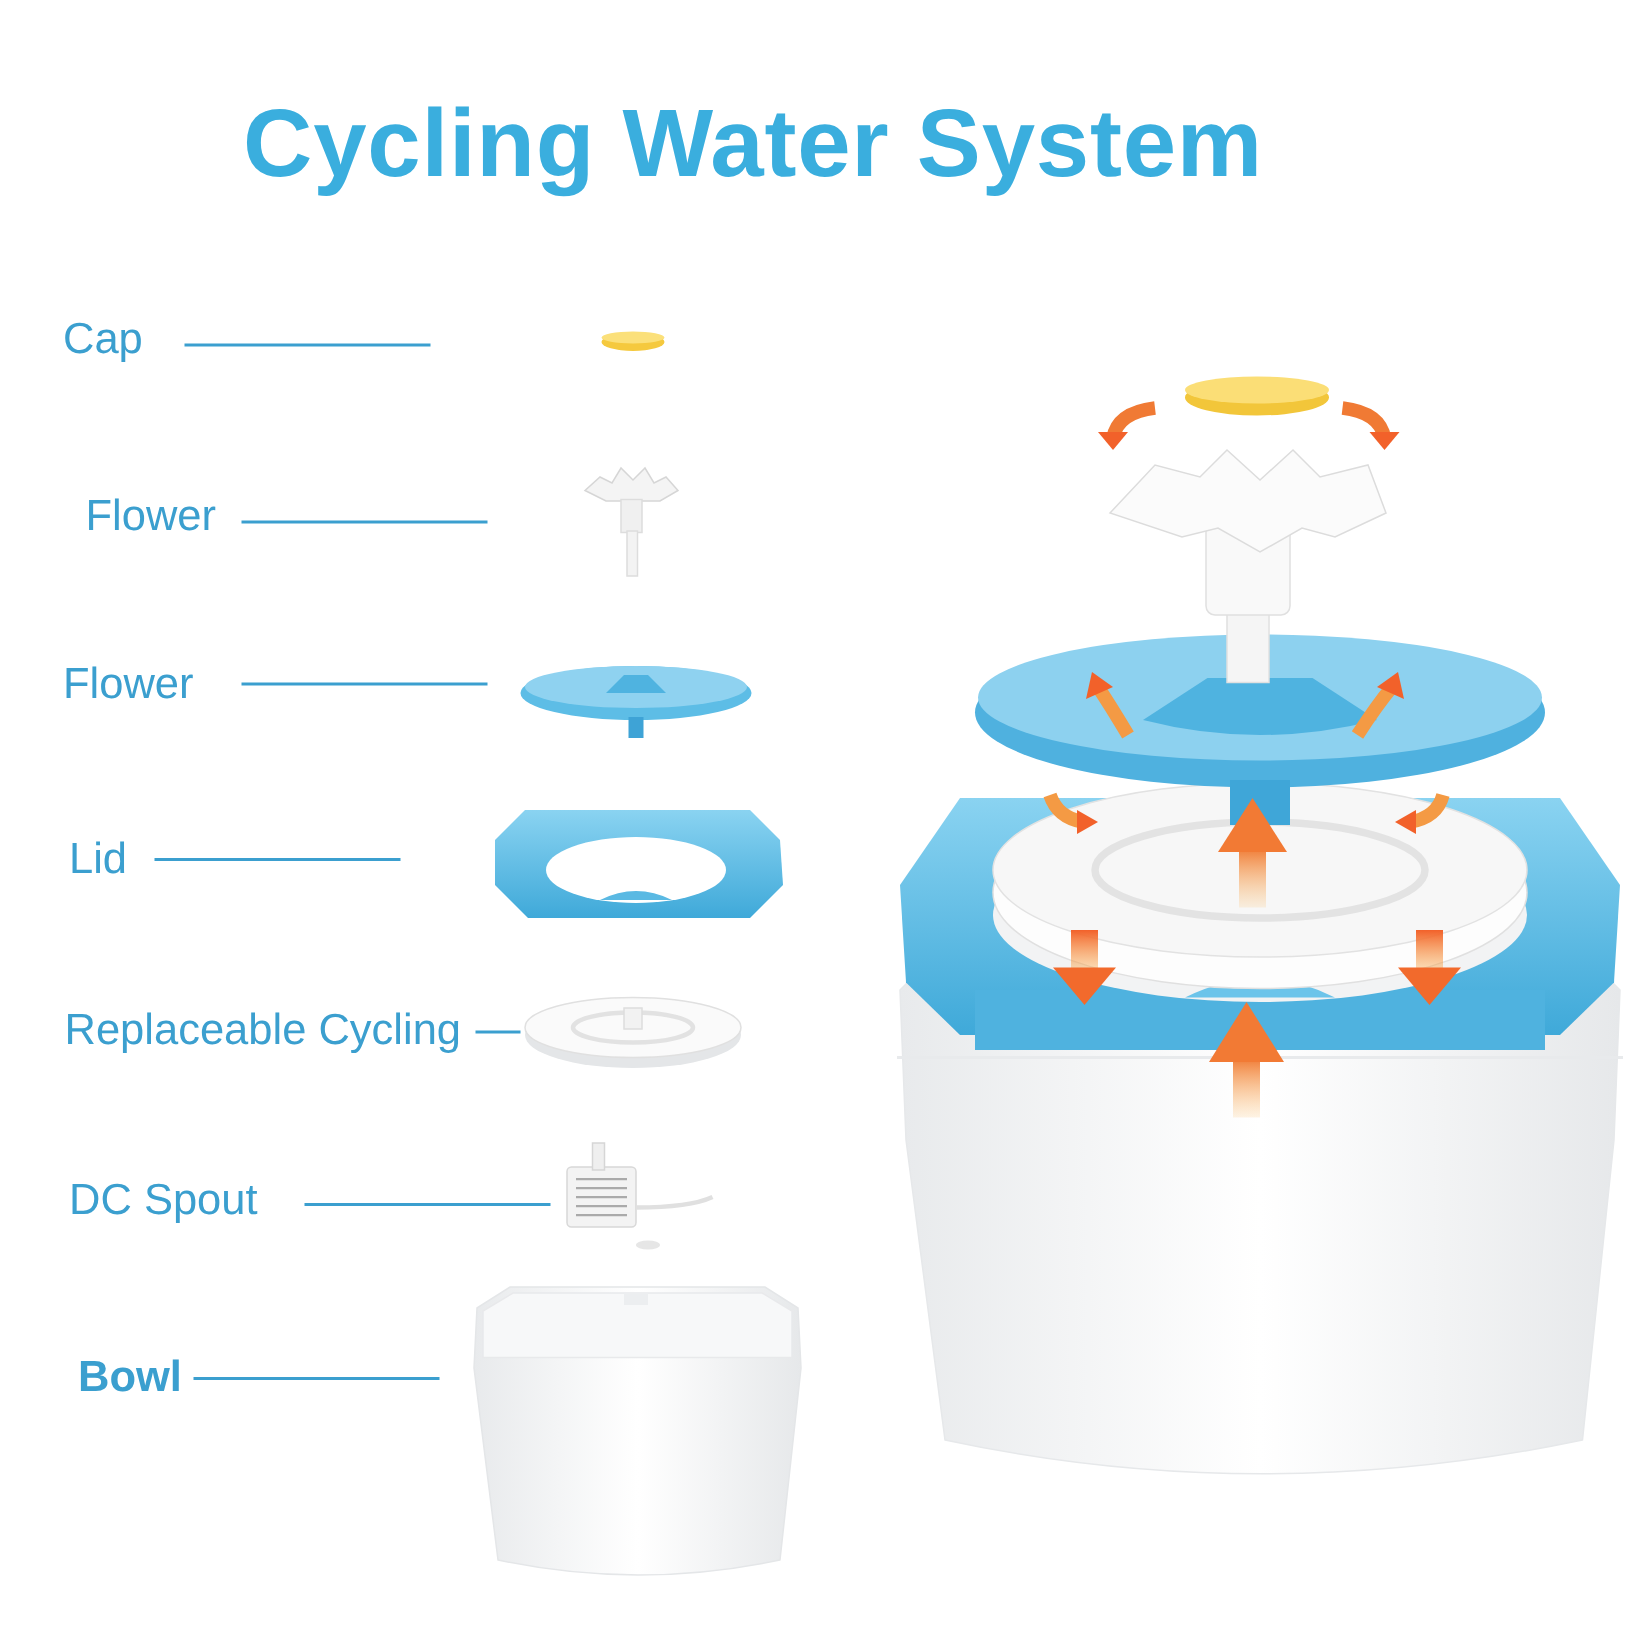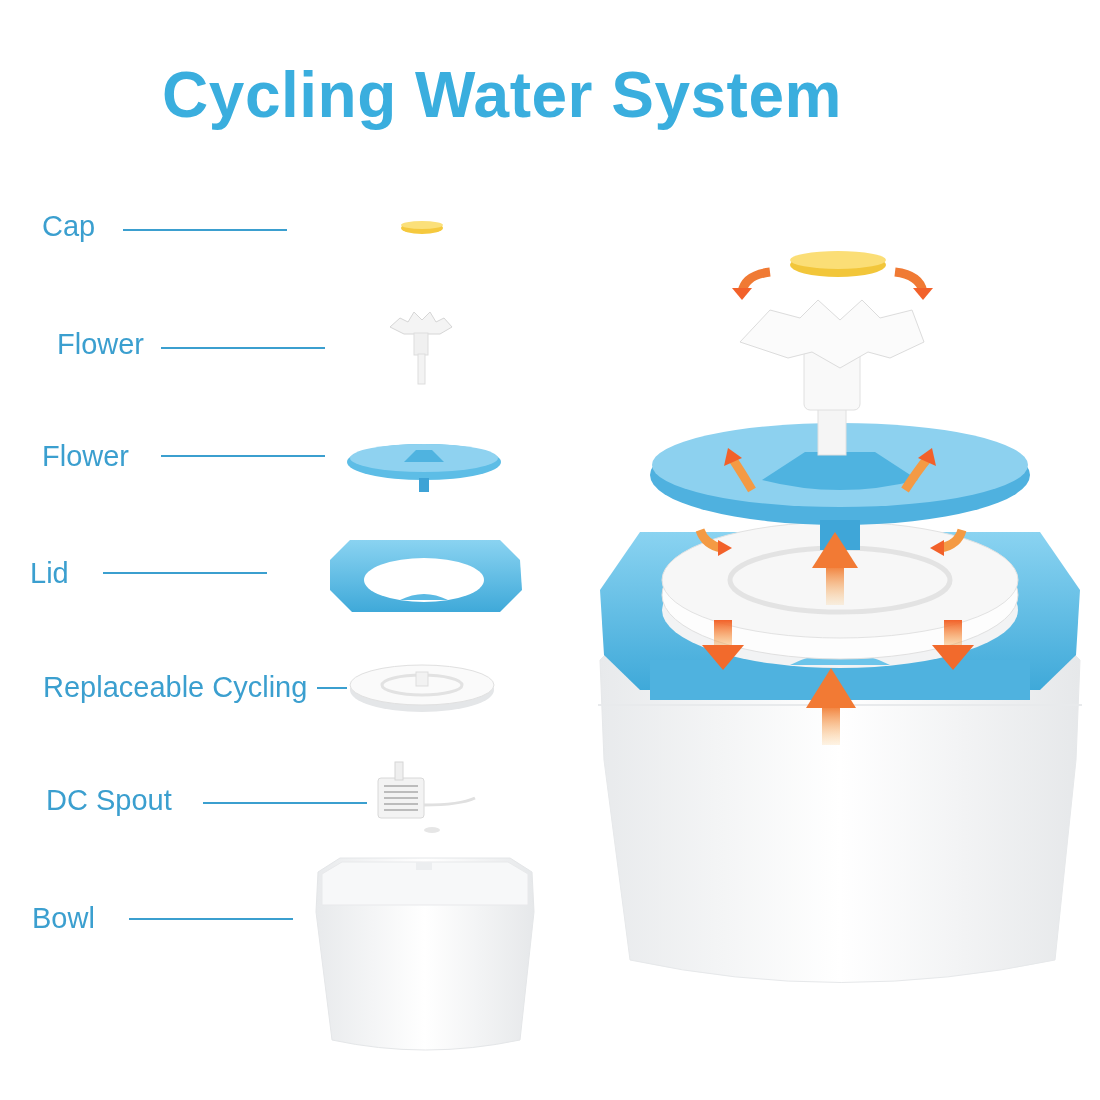--- a/index.html
+++ b/index.html
@@ -16,30 +16,30 @@
 
 <div class="label" style="left:42px;top:210px;">Cap</div>
 <div class="leader" style="left:123px;top:229px;width:164px;"></div>
 
 <div class="label" style="left:42px;top:328px;margin-left:15px;">Flower</div>
 <div class="leader" style="left:161px;top:347px;width:164px;"></div>
 
 <div class="label" style="left:42px;top:440px;">Flower</div>
 <div class="leader" style="left:161px;top:455px;width:164px;"></div>
 
-<div class="label" style="left:30px;top:557px;">Lid</div>
+<div class="label" style="left:46px;top:557px;">Lid</div>
 <div class="leader" style="left:103px;top:572px;width:164px;"></div>
 
 <div class="label" style="left:43px;top:671px;">Replaceable Cycling</div>
 <div class="leader" style="left:317px;top:687px;width:30px;"></div>
 
 <div class="label" style="left:46px;top:784px;">DC Spout</div>
 <div class="leader" style="left:203px;top:802px;width:164px;"></div>
 
-<div class="label" style="left:32px;top:902px;">Bowl</div>
+<div class="label" style="left:52px;top:902px;font-weight:bold;">Bowl</div>
 <div class="leader" style="left:129px;top:918px;width:164px;"></div>
 
 <svg width="1100" height="1100" viewBox="0 0 1100 1100">
   <defs>
     <linearGradient id="blueG" x1="0" y1="0" x2="0" y2="1">
       <stop offset="0" stop-color="#8ad3f1"></stop>
         <stop offset="1" stop-color="#3fa9d9"></stop>
     </linearGradient>
     <linearGradient id="whiteG" x1="0" y1="0" x2="1" y2="0">
       <stop offset="0" stop-color="#e8eaec"></stop>

